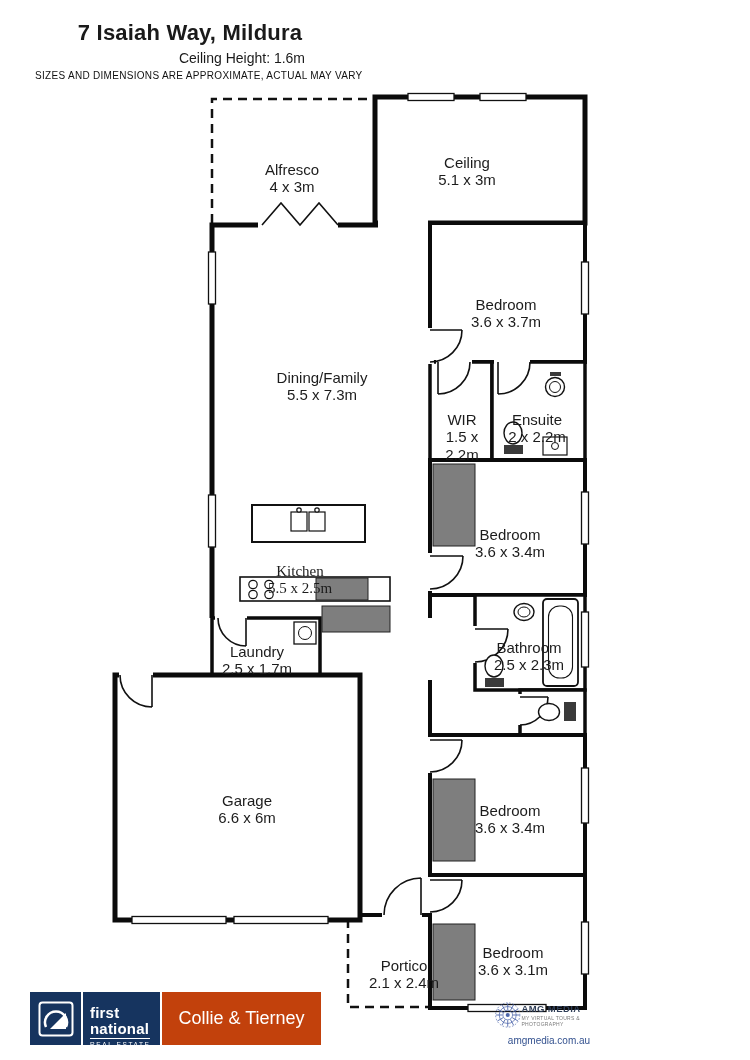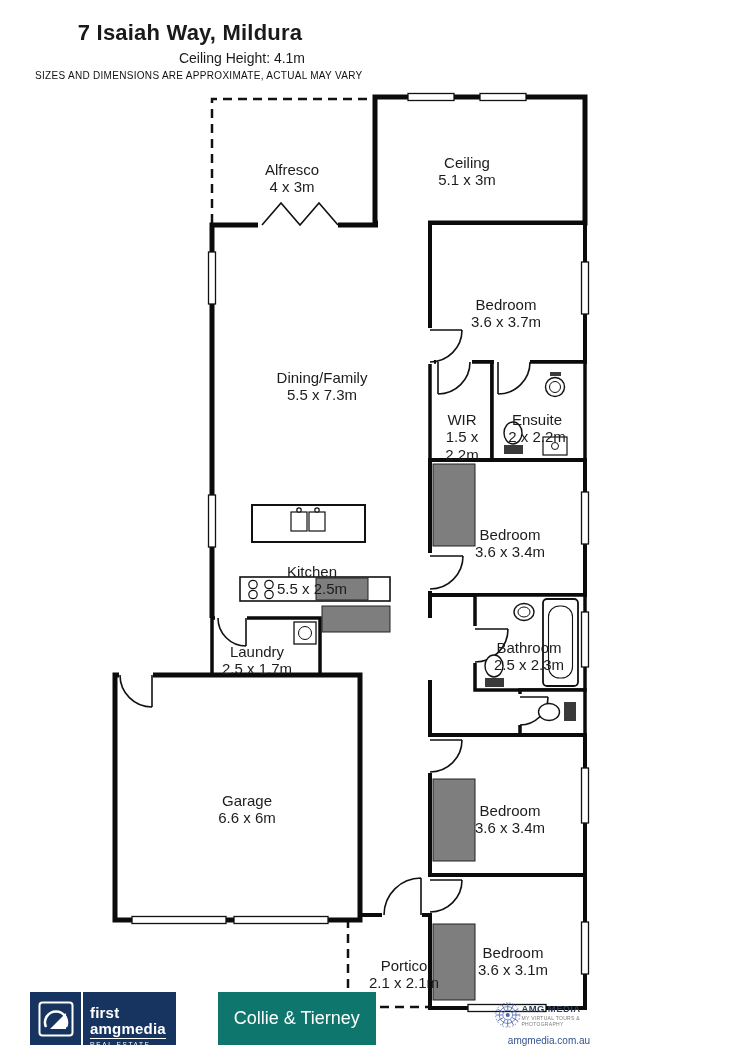--- a/index.html
+++ b/index.html
@@ -23,38 +23,38 @@
         color:#1c1c1c; font-size:15px; line-height:1.16; white-space:nowrap;margin-top:16px; }
 
   
   .fn { position:absolute; left:30px; top:992px; height:53px; display:flex; align-items:stretch; }
   .fn-mark { width:53px; background:#16345f; display:flex; align-items:center; justify-content:center;
              border-right:2px solid #fff; }
   .fn-text { background:#16345f; color:#fff; display:flex; flex-direction:column; justify-content:center;
              padding:19px 10px 3px 7px; }
   .fn-first { font-size:15px; font-weight:700; line-height:1.05; letter-spacing:0.2px; }
   .fn-re { font-size:6.5px; letter-spacing:1.6px; border-top:1px solid #fff; margin-top:2px; padding-top:2px; }
-  .fn-agency { background:#0f766e; color:#fff; display:flex; align-items:center;
-               padding:16px 16px; font-size:18px; border-left:2px solid #fff; white-space:nowrap;margin-left:40px; }
+  .fn-agency { background:#c2410c; color:#fff; display:flex; align-items:center;
+               padding:16px 16px; font-size:18px; border-left:2px solid #fff; white-space:nowrap; }
 
   
   .amg { position:absolute; right:26px; top:998px; width:110px; }
   .amg-row { display:flex; align-items:center; }
   .amg-texts { text-align:left; }
   .amg-name { font-size:9.5px; font-weight:700; color:#2f3e57; letter-spacing:0.4px; }
   .amg-tag { font-size:5px; color:#7a7a7a; letter-spacing:0.3px; margin-top:1px; }
   .amg-url { font-size:10px; color:#33518f; text-align:center; margin-top:3px; }
 </style>
 </head>
 <body>
 
 <div class="page">
 
   <div class="hdr-title">7 Isaiah Way, Mildura</div>
-  <div class="hdr-sub">Ceiling Height: 4.1m</div>
+  <div class="hdr-sub">Ceiling Height: 1.6m</div>
   <div class="hdr-disc">SIZES AND DIMENSIONS ARE APPROXIMATE, ACTUAL MAY VARY</div>
 
   <svg class="plan" width="750" height="1060" viewBox="0 0 750 1060">
 
     <g stroke="#111" stroke-width="2.5" stroke-dasharray="9 6" fill="none">
       <path d="M212,223 L212,99 L375,99"></path>
     </g>
     <g stroke="#111" stroke-width="2.5" stroke-dasharray="9 6" fill="none">
       <path d="M359,915 L348,915 L348,1007 L430,1007"></path>
     </g>
@@ -198,21 +198,21 @@
     <div>2.2m</div>
   </div>
   <div class="rl" style="left:537px; top:395px;">
     <div>Ensuite</div>
     <div>2 x 2.2m</div>
   </div>
   <div class="rl" style="left:510px; top:510px;">
     <div>Bedroom</div>
     <div>3.6 x 3.4m</div>
   </div>
-  <div class="rl" style="left:312px; top:547px;">
+  <div class="rl" style="left:300px; top:547px;font-family:Liberation Serif, serif;">
     <div>Kitchen</div>
     <div>5.5 x 2.5m</div>
   </div>
   <div class="rl" style="left:529px; top:623px;">
     <div>Bathroom</div>
     <div>2.5 x 2.3m</div>
   </div>
   <div class="rl" style="left:257px; top:627px;">
     <div>Laundry</div>
     <div>2.5 x 1.7m</div>
@@ -224,34 +224,34 @@
   <div class="rl" style="left:510px; top:786px;">
     <div>Bedroom</div>
     <div>3.6 x 3.4m</div>
   </div>
   <div class="rl" style="left:513px; top:928px;">
     <div>Bedroom</div>
     <div>3.6 x 3.1m</div>
   </div>
   <div class="rl" style="left:404px; top:941px;">
     <div>Portico</div>
-    <div>2.1 x 2.1m</div>
+    <div>2.1 x 2.4m</div>
   </div>
 
   <div class="fn">
     <div class="fn-mark">
       <svg width="40" height="40" viewBox="0 0 40 40">
         <rect x="3.5" y="3.5" width="33" height="33" rx="3" fill="none" stroke="#fff" stroke-width="2"></rect>
         <path d="M10,28 A11,11 0 1 1 30,28" fill="none" stroke="#fff" stroke-width="2.5"></path>
         <polygon points="14,30 30,14 30,30" fill="#fff"></polygon>
       </svg>
     </div>
     <div class="fn-text">
       <div class="fn-first">first</div>
-      <div class="fn-first">amgmedia</div>
+      <div class="fn-first">national</div>
       <div class="fn-re">REAL ESTATE</div>
     </div>
     <div class="fn-agency">Collie &amp; Tierney</div>
   </div>
 
   <div class="amg">
     <div class="amg-row">
       <svg class="amg-mandala" width="34" height="34" viewBox="0 0 34 34">
         <g stroke="#4d66ab" fill="none">
           <circle cx="17" cy="17" r="15" stroke-width="0.9" stroke-dasharray="2 2"></circle>

